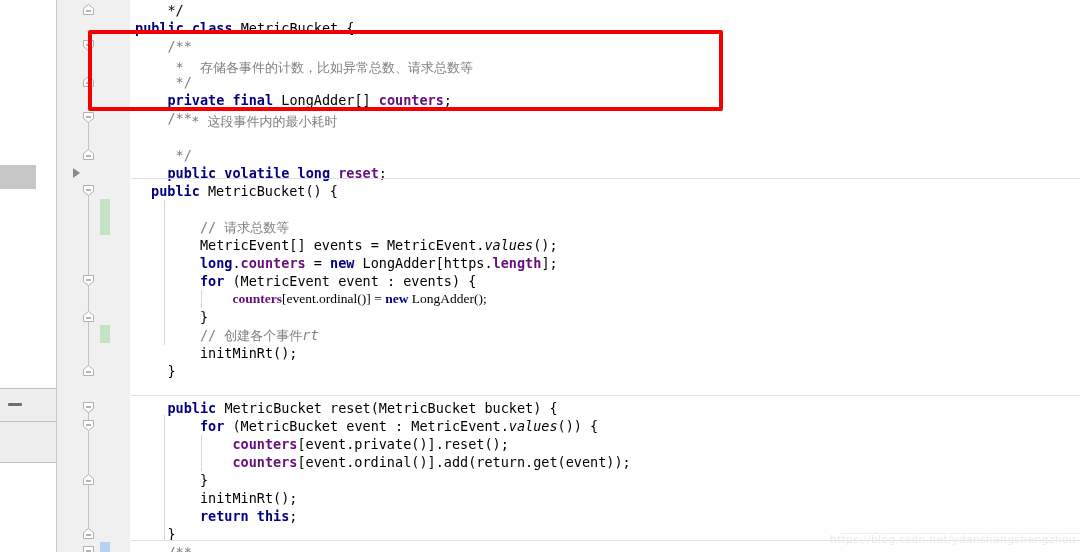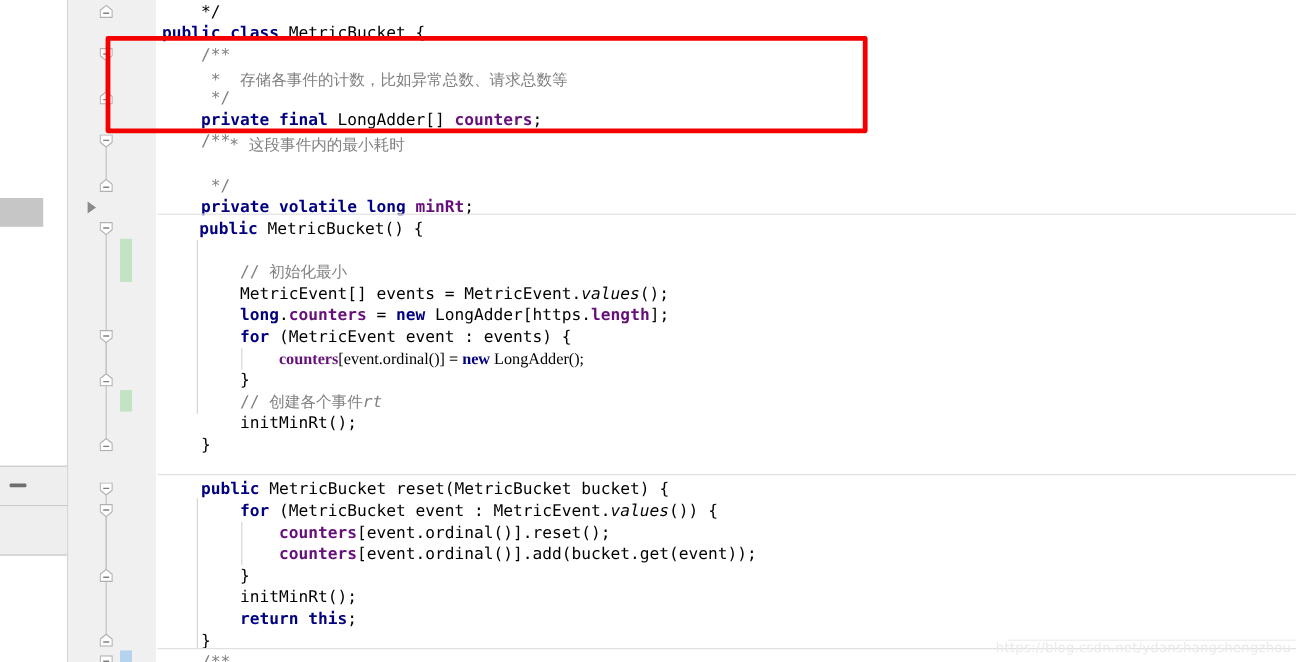--- a/index.html
+++ b/index.html
@@ -336,37 +336,37 @@
     <div id="code-layer">
         <div class="code-line" style="top: 1px; padding-left: 36.48px;"><span class="plain">*/</span></div>
         <div class="code-line" style="top: 19.07px; padding-left: 4px;"><span class="kw">public class </span><span class="plain">MetricBucket {</span></div>
         <div class="code-line" style="top: 37.14px; padding-left: 36.48px;"><span class="cmt">/**</span></div>
         <div class="code-line" style="top: 58px; padding-left: 36.48px;"><span class="cmt"> *  </span><span class="cmtz">存储各事件的计数，比如异常总数、请求总数等</span></div>
         <div class="code-line" style="top: 73.28px; padding-left: 36.48px;"><span class="cmt"> */</span></div>
         <div class="code-line" style="top: 91.35px; padding-left: 36.48px;"><span class="kw">private final </span><span class="plain">LongAdder[] </span><span class="fld">counters</span><span class="plain">;</span></div>
         <div class="code-line" style="top: 109.42px; padding-left: 36.48px;"><span class="cmt">/**</span></div>
         <div class="code-line" style="top: 112px; padding-left: 52px;"><span class="cmt"> * </span><span class="cmtz">这段事件内的最小耗时</span></div>
         <div class="code-line" style="top: 145.56px; padding-left: 36.48px;"><span class="cmt"> */</span></div>
-        <div class="code-line" style="top: 163.63px; padding-left: 36.48px;"><span class="kw">private volatile long </span><span class="fld">minRt</span><span class="plain">;</span></div>
-        <div class="code-line" style="top: 181.7px; padding-left: 35px;"><span class="kw">public </span><span class="plain">MetricBucket() {</span></div>
+        <div class="code-line" style="top: 163.63px; padding-left: 36.48px;"><span class="kw">public volatile long </span><span class="fld">reset</span><span class="plain">;</span></div>
+        <div class="code-line" style="top: 181.7px; padding-left: 20px;"><span class="kw">public </span><span class="plain">MetricBucket() {</span></div>
         <div class="code-line" style="top: 199.77px; padding-left: 36.48px;"></div>
-        <div class="code-line" style="top: 217.84px; padding-left: 68.96px;"><span class="cmt">// </span><span class="cmtz">初始化最小</span></div>
+        <div class="code-line" style="top: 217.84px; padding-left: 68.96px;"><span class="cmt">// </span><span class="cmtz">请求总数等</span></div>
         <div class="code-line" style="top: 235.91px; padding-left: 68.96px;"><span class="plain">MetricEvent[] events = MetricEvent.</span><span class="ital">values</span><span class="plain">();</span></div>
         <div class="code-line" style="top: 253.98px; padding-left: 68.96px;"><span class="kw">long</span><span class="plain">.</span><span class="fld">counters</span><span class="plain"> = </span><span class="kw">new </span><span class="plain">LongAdder[https.</span><span class="fld">length</span><span class="plain">];</span></div>
         <div class="code-line" style="top: 272.05px; padding-left: 68.96px;"><span class="kw">for </span><span class="plain">(MetricEvent event : events) {</span></div>
         <div class="code-line" style="top: 290.12px; padding-left: 101.44px; font-family: Liberation Serif, serif;"><span class="fld">counters</span><span class="plain">[event.ordinal()] = </span><span class="kw">new </span><span class="plain">LongAdder();</span></div>
         <div class="code-line" style="top: 308.19px; padding-left: 68.96px;"><span class="plain">}</span></div>
         <div class="code-line" style="top: 326.26px; padding-left: 68.96px;"><span class="cmt">// </span><span class="cmtz">创建各个事件</span><span class="cmt ital">rt</span></div>
         <div class="code-line" style="top: 344.33px; padding-left: 68.96px;"><span class="plain">initMinRt();</span></div>
         <div class="code-line" style="top: 362.4px; padding-left: 36.48px;"><span class="plain">}</span></div>
         <div class="code-line" style="top: 380.47px; padding-left: 4px;"></div>
         <div class="code-line" style="top: 398.54px; padding-left: 36.48px;"><span class="kw">public </span><span class="plain">MetricBucket reset(MetricBucket bucket) {</span></div>
         <div class="code-line" style="top: 416.61px; padding-left: 68.96px;"><span class="kw">for </span><span class="plain">(MetricBucket event : MetricEvent.</span><span class="ital">values</span><span class="plain">()) {</span></div>
-        <div class="code-line" style="top: 434.68px; padding-left: 101.44px;"><span class="fld">counters</span><span class="plain">[event.ordinal()].reset();</span></div>
-        <div class="code-line" style="top: 452.75px; padding-left: 101.44px;"><span class="fld">counters</span><span class="plain">[event.ordinal()].add(bucket.get(event));</span></div>
+        <div class="code-line" style="top: 434.68px; padding-left: 101.44px;"><span class="fld">counters</span><span class="plain">[event.private()].reset();</span></div>
+        <div class="code-line" style="top: 452.75px; padding-left: 101.44px;"><span class="fld">counters</span><span class="plain">[event.ordinal()].add(return.get(event));</span></div>
         <div class="code-line" style="top: 470.82px; padding-left: 68.96px;"><span class="plain">}</span></div>
         <div class="code-line" style="top: 488.89px; padding-left: 68.96px;"><span class="plain">initMinRt();</span></div>
         <div class="code-line" style="top: 506.96px; padding-left: 68.96px;"><span class="kw">return this</span><span class="plain">;</span></div>
         <div class="code-line" style="top: 525.03px; padding-left: 36.48px;"><span class="plain">}</span></div>
         <div class="code-line" style="top: 543.1px; padding-left: 36.48px;"><span class="cmt">/**</span></div>
       </div>
 
     <div class="method-sep" style="top:178px;"></div>
     <div class="method-sep" style="top:395px;"></div>
     <div class="method-sep" style="top:540px;"></div>

